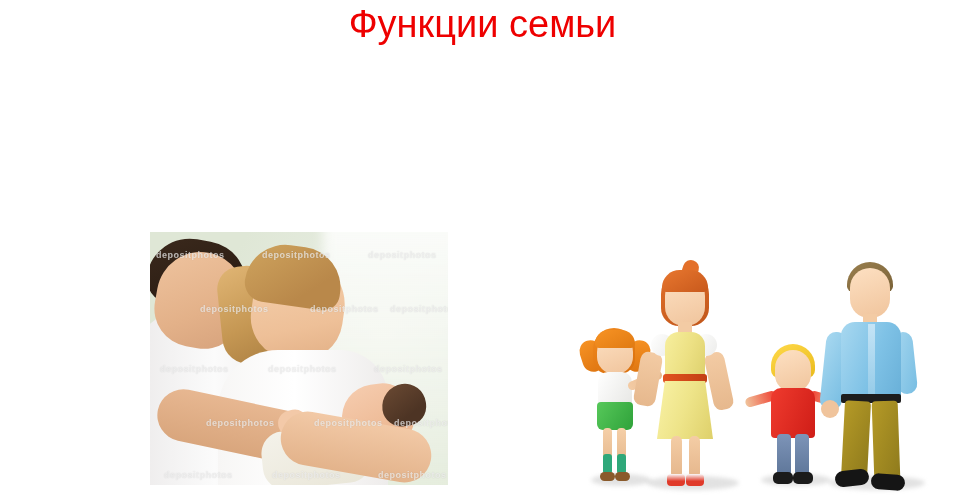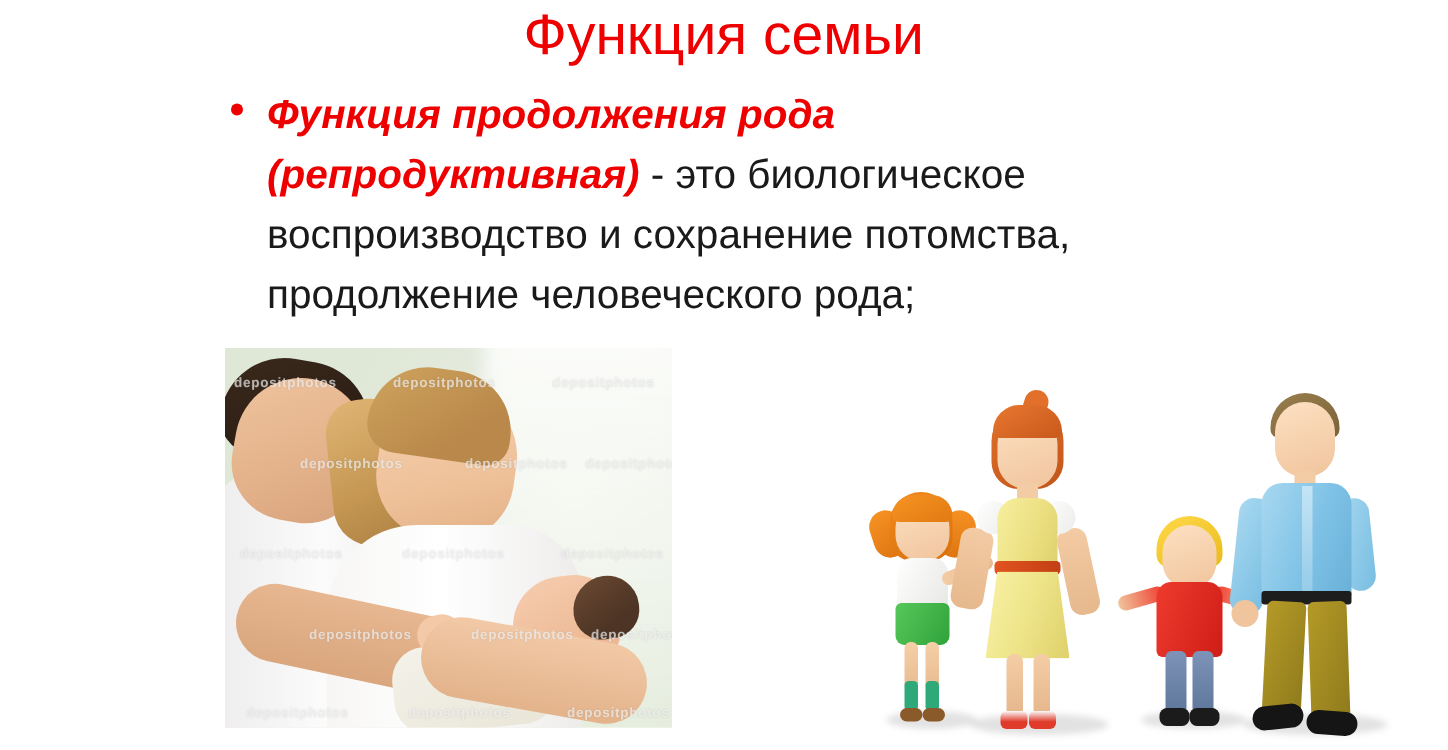--- a/index.html
+++ b/index.html
@@ -308,30 +308,22 @@
   .dad-pants-l { left:258px; top:153px; width:26px; height:78px; background:linear-gradient(110deg,#b59a27,#8e7a1c); border-radius:4px 4px 6px 6px; transform:rotate(3deg); }
   .dad-pants-r { left:288px; top:153px; width:26px; height:80px; background:linear-gradient(110deg,#b59a27,#8e7a1c); border-radius:4px 4px 6px 6px; transform:rotate(-2deg); }
   .dad-shoe-l { left:250px; top:222px; width:34px; height:16px; background:#151515; border-radius:8px; transform:rotate(-6deg); }
   .dad-shoe-r { left:286px; top:226px; width:34px; height:16px; background:#151515; border-radius:8px; transform:rotate(4deg); }
 </style>
 </head>
 <body>
 
 <div id="slide">
 
-  <div class="slide-title">Функция семьи</div>
-
-  <div class="body-block">
-    <div class="bullet-row">
-      <span class="bullet-dot"></span>
-      <div class="bullet-text">
-        <span class="em-red">Функция продолжения рода (репродуктивная)</span><span> - это биологическое воспроизводство и сохранение потомства, продолжение человеческого рода;</span>
-      </div>
-    </div>
-  </div>
+  <div class="slide-title">Функции семьи</div>
+
 
   <div class="photo">
     <div class="photo-bg"></div>
 
     <div class="p-dad-body"></div>
     <div class="p-dad-hair"></div>
     <div class="p-dad-head"></div>
 
     <div class="p-mom-pony"></div>
     <div class="p-mom-head"></div>

